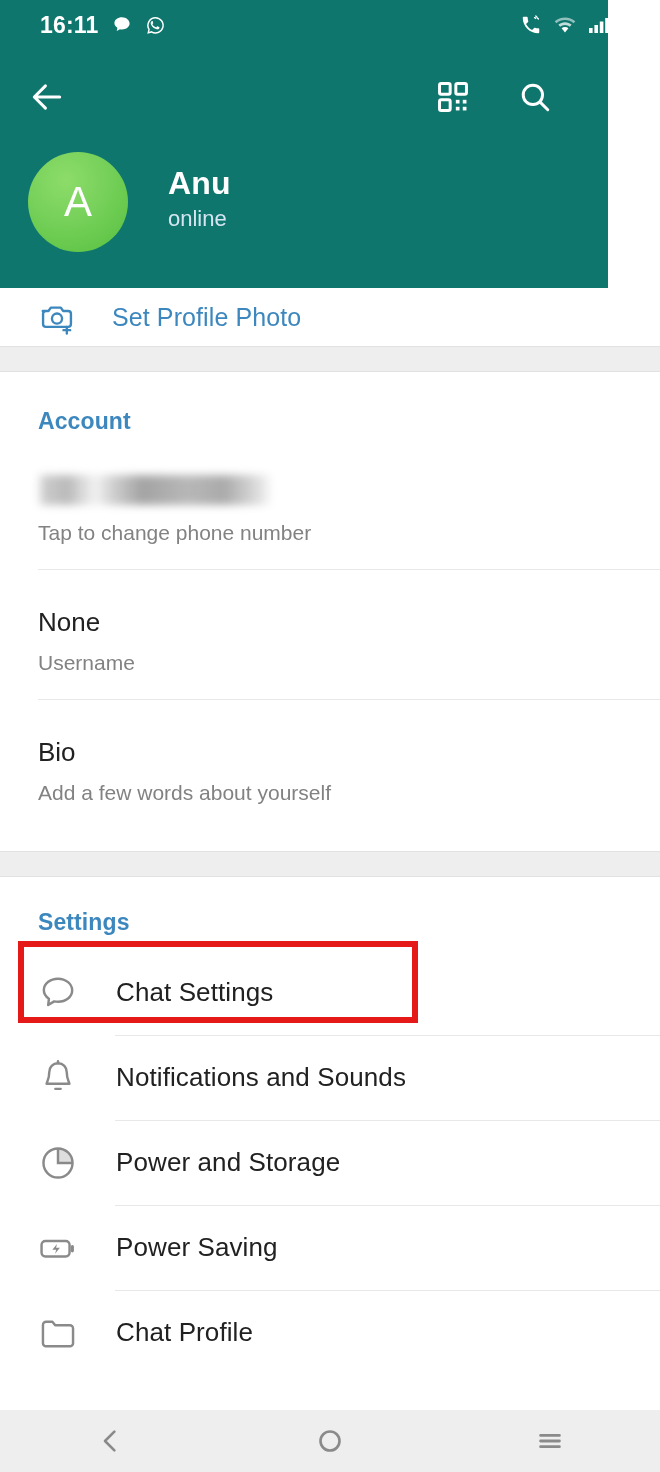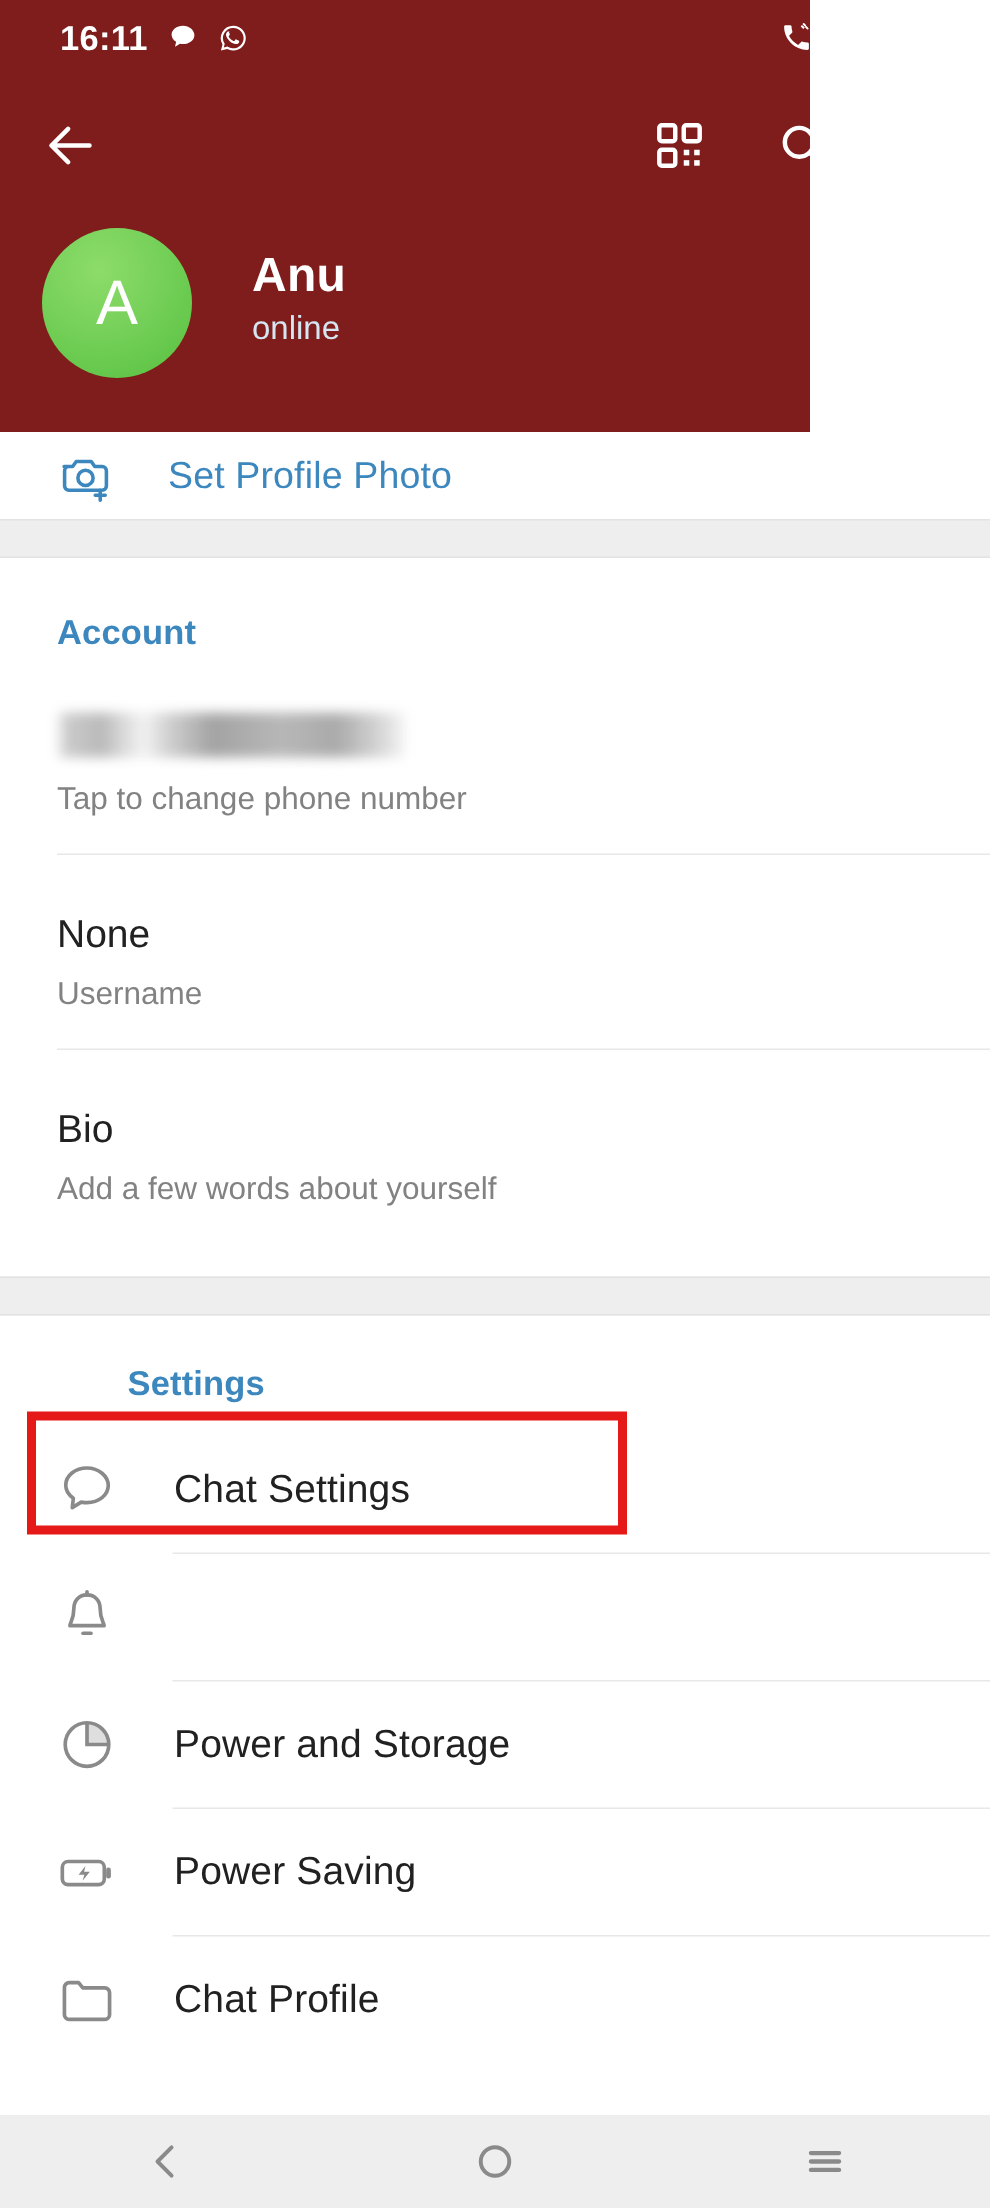--- a/index.html
+++ b/index.html
@@ -16,23 +16,23 @@
     position: relative;
     width: 660px;
     height: 1472px;
     background: #ffffff;
   }
 
   
   .header {
     position: absolute;
     top: 0; left: 0;
-    width: 540px;
+    width: 608px;
     height: 288px;
-    background: #7f1d1d;
+    background: #0f766e;
   }
 
   .statusbar {
     position: absolute;
     top: 0; left: 0;
     width: 660px;
     height: 50px;
     display: flex;
     align-items: center;
     padding: 0 22px 0 40px;
@@ -385,21 +385,21 @@
 
       <div class="acct-row">
         <div class="acct-primary">Bio</div>
         <div class="acct-secondary">Add a few words about yourself</div>
       </div>
     </div>
 
     <div class="gap-band" style="margin-top:22px;"></div>
 
     <div>
-      <div class="section-title" style="padding-top:32px;margin-left:47px;">Settings</div>
+      <div class="section-title" style="padding-top:32px;">Settings</div>
 
       <div style="height:14px;"></div>
 
       <div class="set-row">
         <span class="set-icon">
           <svg width="42" height="42" viewBox="0 0 24 24">
             <path d="M12 3.8c-4.5 0-8.1 2.9-8.1 6.5 0 2 1.1 3.8 2.9 5l-.4 3.6 3.4-2.1c.7.1 1.4.2 2.2.2 4.5 0 8.1-2.9 8.1-6.5S16.5 3.8 12 3.8z" stroke="#8a8a8a" stroke-width="1.4" fill="none" stroke-linejoin="round"></path>
           </svg>
         </span>
         <span class="set-label">Chat Settings</span>
@@ -407,20 +407,21 @@
 
 
       <div class="set-row">
         <span class="set-icon">
           <svg width="42" height="42" viewBox="0 0 24 24">
             <path d="M12 3.6c-3 0-5 2.2-5 5.1 0 4.3-1.5 5.6-1.5 6.6h13c0-1-1.5-2.3-1.5-6.6 0-2.9-2-5.1-5-5.1z" stroke="#8a8a8a" stroke-width="1.4" fill="none" stroke-linejoin="round"></path>
             <path d="M12 2.4v1.2" stroke="#8a8a8a" stroke-width="1.4" stroke-linecap="round"></path>
             <path d="M10.5 18.2h3" stroke="#8a8a8a" stroke-width="1.4" stroke-linecap="round"></path>
           </svg>
         </span>
+        <span class="set-label">Notifications and Sounds</span>
       </div>
 
       <div class="set-row">
         <span class="set-icon">
           <svg width="42" height="42" viewBox="0 0 24 24">
             <circle cx="12" cy="12" r="8.3" stroke="#8a8a8a" stroke-width="1.4" fill="none"></circle>
             <path d="M12 3.7V12h8.3" stroke="#8a8a8a" stroke-width="1.4" fill="none"></path>
             <path d="M12 4.3a7.7 7.7 0 0 1 7.7 7.7H12z" fill="#8a8a8a" opacity="0.28"></path>
           </svg>
         </span>

